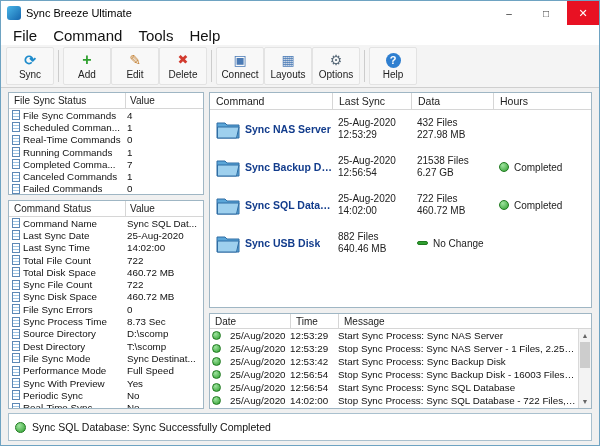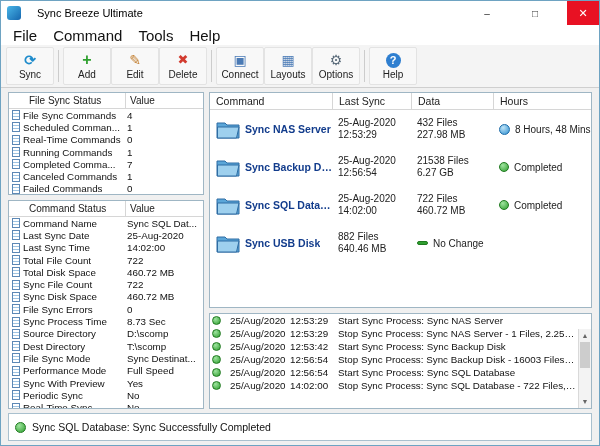--- a/index.html
+++ b/index.html
@@ -1,21 +1,21 @@
 <!DOCTYPE html>
 <html><head>
 <meta charset="utf-8">
 <style>
   *{box-sizing:border-box;margin:0;padding:0}
   html,body{width:600px;height:446px;overflow:hidden}
   body{font-family:"Liberation Sans",sans-serif;background:#cfd8dd}
   .window{width:600px;height:446px;border:1px solid #6ea3c2;background:#f0f0f0;display:flex;flex-direction:column;overflow:hidden}
 
   
-  .titlebar{height:24px;background:#fff;display:flex;align-items:center;padding-left:6px;gap:16px;flex:0 0 auto}
+  .titlebar{height:24px;background:#fff;display:flex;align-items:center;padding-left:6px;gap:5px;flex:0 0 auto}
   .app-ic{width:14px;height:14px;border-radius:3px;background:linear-gradient(135deg,#49b6e8,#1566ae);flex:0 0 auto}
   .title{font-size:11px;color:#000;flex:1;white-space:nowrap}
   .winbtn{width:32px;height:24px;display:flex;align-items:center;justify-content:center;font-size:10px;color:#333;border:0;background:transparent;cursor:default}
   .winbtn.close{background:#e81123;color:#fff;font-size:11px}
 
   
   .menubar{height:20px;background:#fff;display:flex;align-items:center;padding-left:4px;flex:0 0 auto}
   .menu-item{font-size:15px;color:#111;padding:2px 8px}
 
   
@@ -34,21 +34,21 @@
   .tsep{width:1px;height:32px;background:#cccccc;margin:0 4px}
 
   
   .content{flex:1;display:flex;gap:5px;padding:4px 7px;min-height:0}
   .leftcol{width:196px;display:flex;flex-direction:column;gap:5px;flex:0 0 auto;min-height:0}
   .rightcol{flex:1;display:flex;flex-direction:column;gap:5px;min-width:0;min-height:0}
   .panel{background:#fff;border:1px solid #9fb6c4;overflow:hidden}
 
   
   .phead{display:flex;height:16px;border-bottom:1px solid #d6d6d6;font-size:10px;color:#222;align-items:stretch}
-  .phead .h1{width:116px;padding-left:20px;display:flex;align-items:center}
+  .phead .h1{width:116px;padding-left:5px;display:flex;align-items:center}
   .phead .h2{flex:1;border-left:1px solid #d6d6d6;padding-left:4px;display:flex;align-items:center}
   #file-sync-status-panel{height:103px;flex:0 0 auto}
   #command-status-panel{flex:1;min-height:0}
   .prow{height:12.3px;display:flex;align-items:center;gap:3px;padding-left:3px;font-size:9.8px;color:#111;white-space:nowrap}
   .doc-ic{flex:0 0 auto;width:8px;height:10px;border:1px solid #5d88b5;background:repeating-linear-gradient(180deg,#fff 0 2px,#9fc4e2 2px 3px)}
   .plabel{width:101px;overflow:hidden;text-overflow:ellipsis}
   .pvalue{flex:1;overflow:hidden;text-overflow:ellipsis}
 
   
   #commands-panel{flex:1;min-height:0;display:flex;flex-direction:column}
@@ -302,24 +302,20 @@
                 <span class="cname">Sync NAS Server</span>
               </div>
               <div class="ccell c-two">
                 <div>25-Aug-2020</div>
                 <div>12:53:29</div>
               </div>
               <div class="ccell c-two">
                 <div>432 Files</div>
                 <div>227.98 MB</div>
               </div>
-              <div class="ccell c-status">
-                <span class="ic-clock"></span>
-                <span>8 Hours, 48 Mins</span>
-              </div>
             </div>
             <div class="crow cmd-grid">
               <div class="ccell c-cmd">
                 <span class="folder-ic">
                   <svg width="24" height="19" viewBox="0 0 24 19">
                     <path d="M1 3 h8 l2 2 h12 v13 H1 z" fill="#5ba6d8" stroke="#2e6da4" stroke-width="1"></path>
                     <path d="M1.5 7 h21.5 l-2.5 11 H1.5 z" fill="#9ed0ee" stroke="#2e6da4" stroke-width="1"></path>
                   </svg>
                 </span>
                 <span class="cname">Sync Backup Disk</span>
@@ -376,20 +372,25 @@
               </div>
               <div class="ccell c-status">
                 <span class="ic-dash"></span>
                 <span>No Change</span>
               </div>
             </div>
           </div>
       </div>
 
       <div class="panel" id="log-panel">
+        <div class="lhead log-grid">
+          <div>Date</div>
+          <div>Time</div>
+          <div>Message</div>
+        </div>
         <div class="log-rows" id="log-rows">
             <div class="log-row log-grid">
               <div class="log-date">
                 <span class="log-ball"></span>
                 <span>25/Aug/2020</span>
               </div>
               <div>12:53:29</div>
               <div class="log-msg">Start Sync Process: Sync NAS Server</div>
             </div>
             <div class="log-row log-grid">

